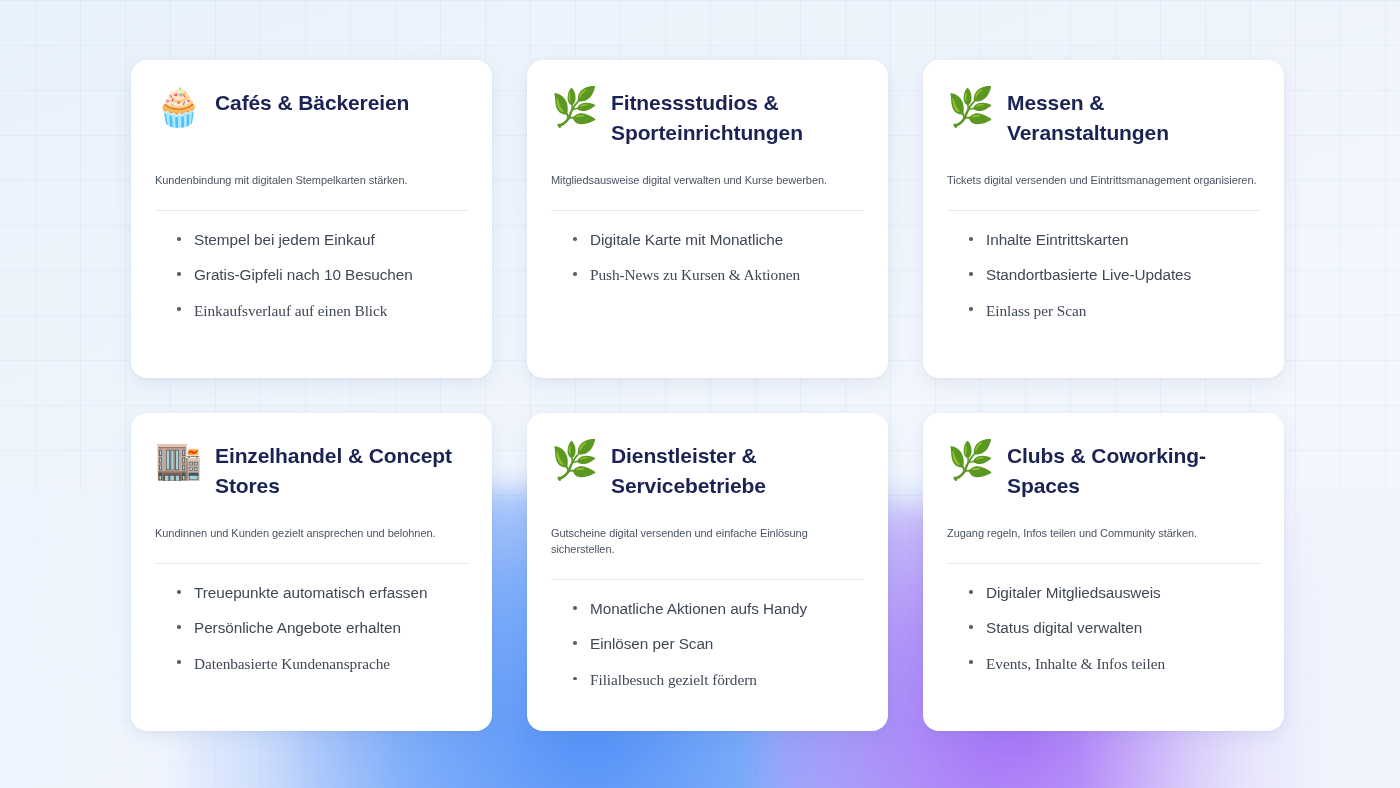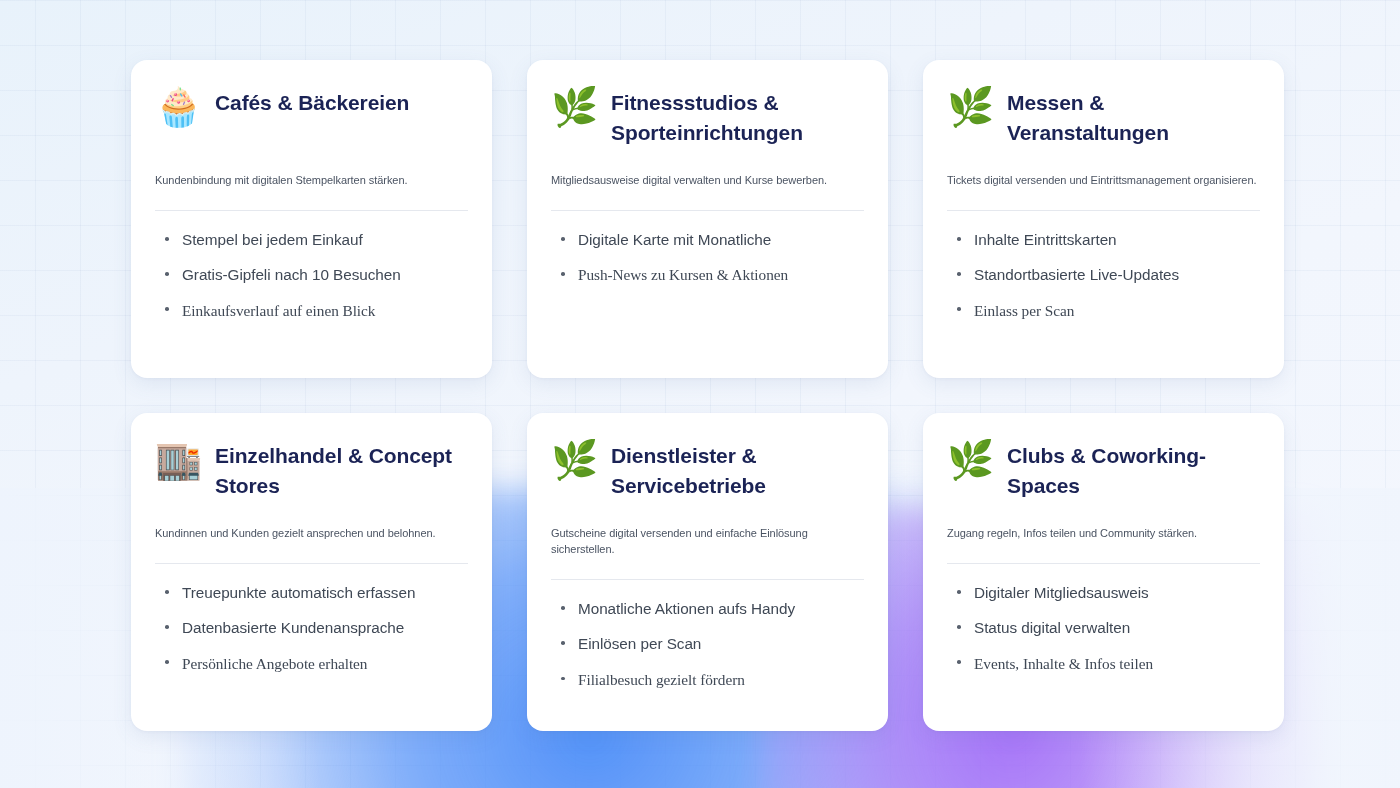--- a/index.html
+++ b/index.html
@@ -136,21 +136,21 @@
   }
 
   .card-divider {
     margin-top: 22px;
     height: 1px;
     background: #e5e8ee;
     width: 100%;
   }
 
   .card-list {
-    margin: 4px;
+    margin: 16px;
     padding: 0;
     list-style: none;
     margin-top: 18px;
   }
   .card-list li {
     position: relative;
     padding-left: 23px;
     font-size: 15.3px;
     color: #3f4855;
     line-height: 1.45;
@@ -222,22 +222,22 @@
       </div>
       <div class="card row2">
         <div class="card-head">
           <span class="card-emoji">🏬</span>
           <div class="card-title">Einzelhandel &amp; Concept Stores</div>
         </div>
         <div class="card-desc">Kundinnen und Kunden gezielt ansprechen und belohnen.</div>
         <div class="card-divider"></div>
         <ul class="card-list">
           <li><span class="bullet"></span><span>Treuepunkte automatisch erfassen</span></li>
+          <li><span class="bullet"></span><span>Persönliche Angebote erhalten</span></li>
           <li><span class="bullet"></span><span>Datenbasierte Kundenansprache</span></li>
-          <li><span class="bullet"></span><span>Persönliche Angebote erhalten</span></li>
         </ul>
       </div>
       <div class="card row2">
         <div class="card-head">
           <span class="card-emoji">🌿</span>
           <div class="card-title">Dienstleister &amp; Servicebetriebe</div>
         </div>
         <div class="card-desc">Gutscheine digital versenden und einfache Einlösung sicherstellen.</div>
         <div class="card-divider"></div>
         <ul class="card-list">

